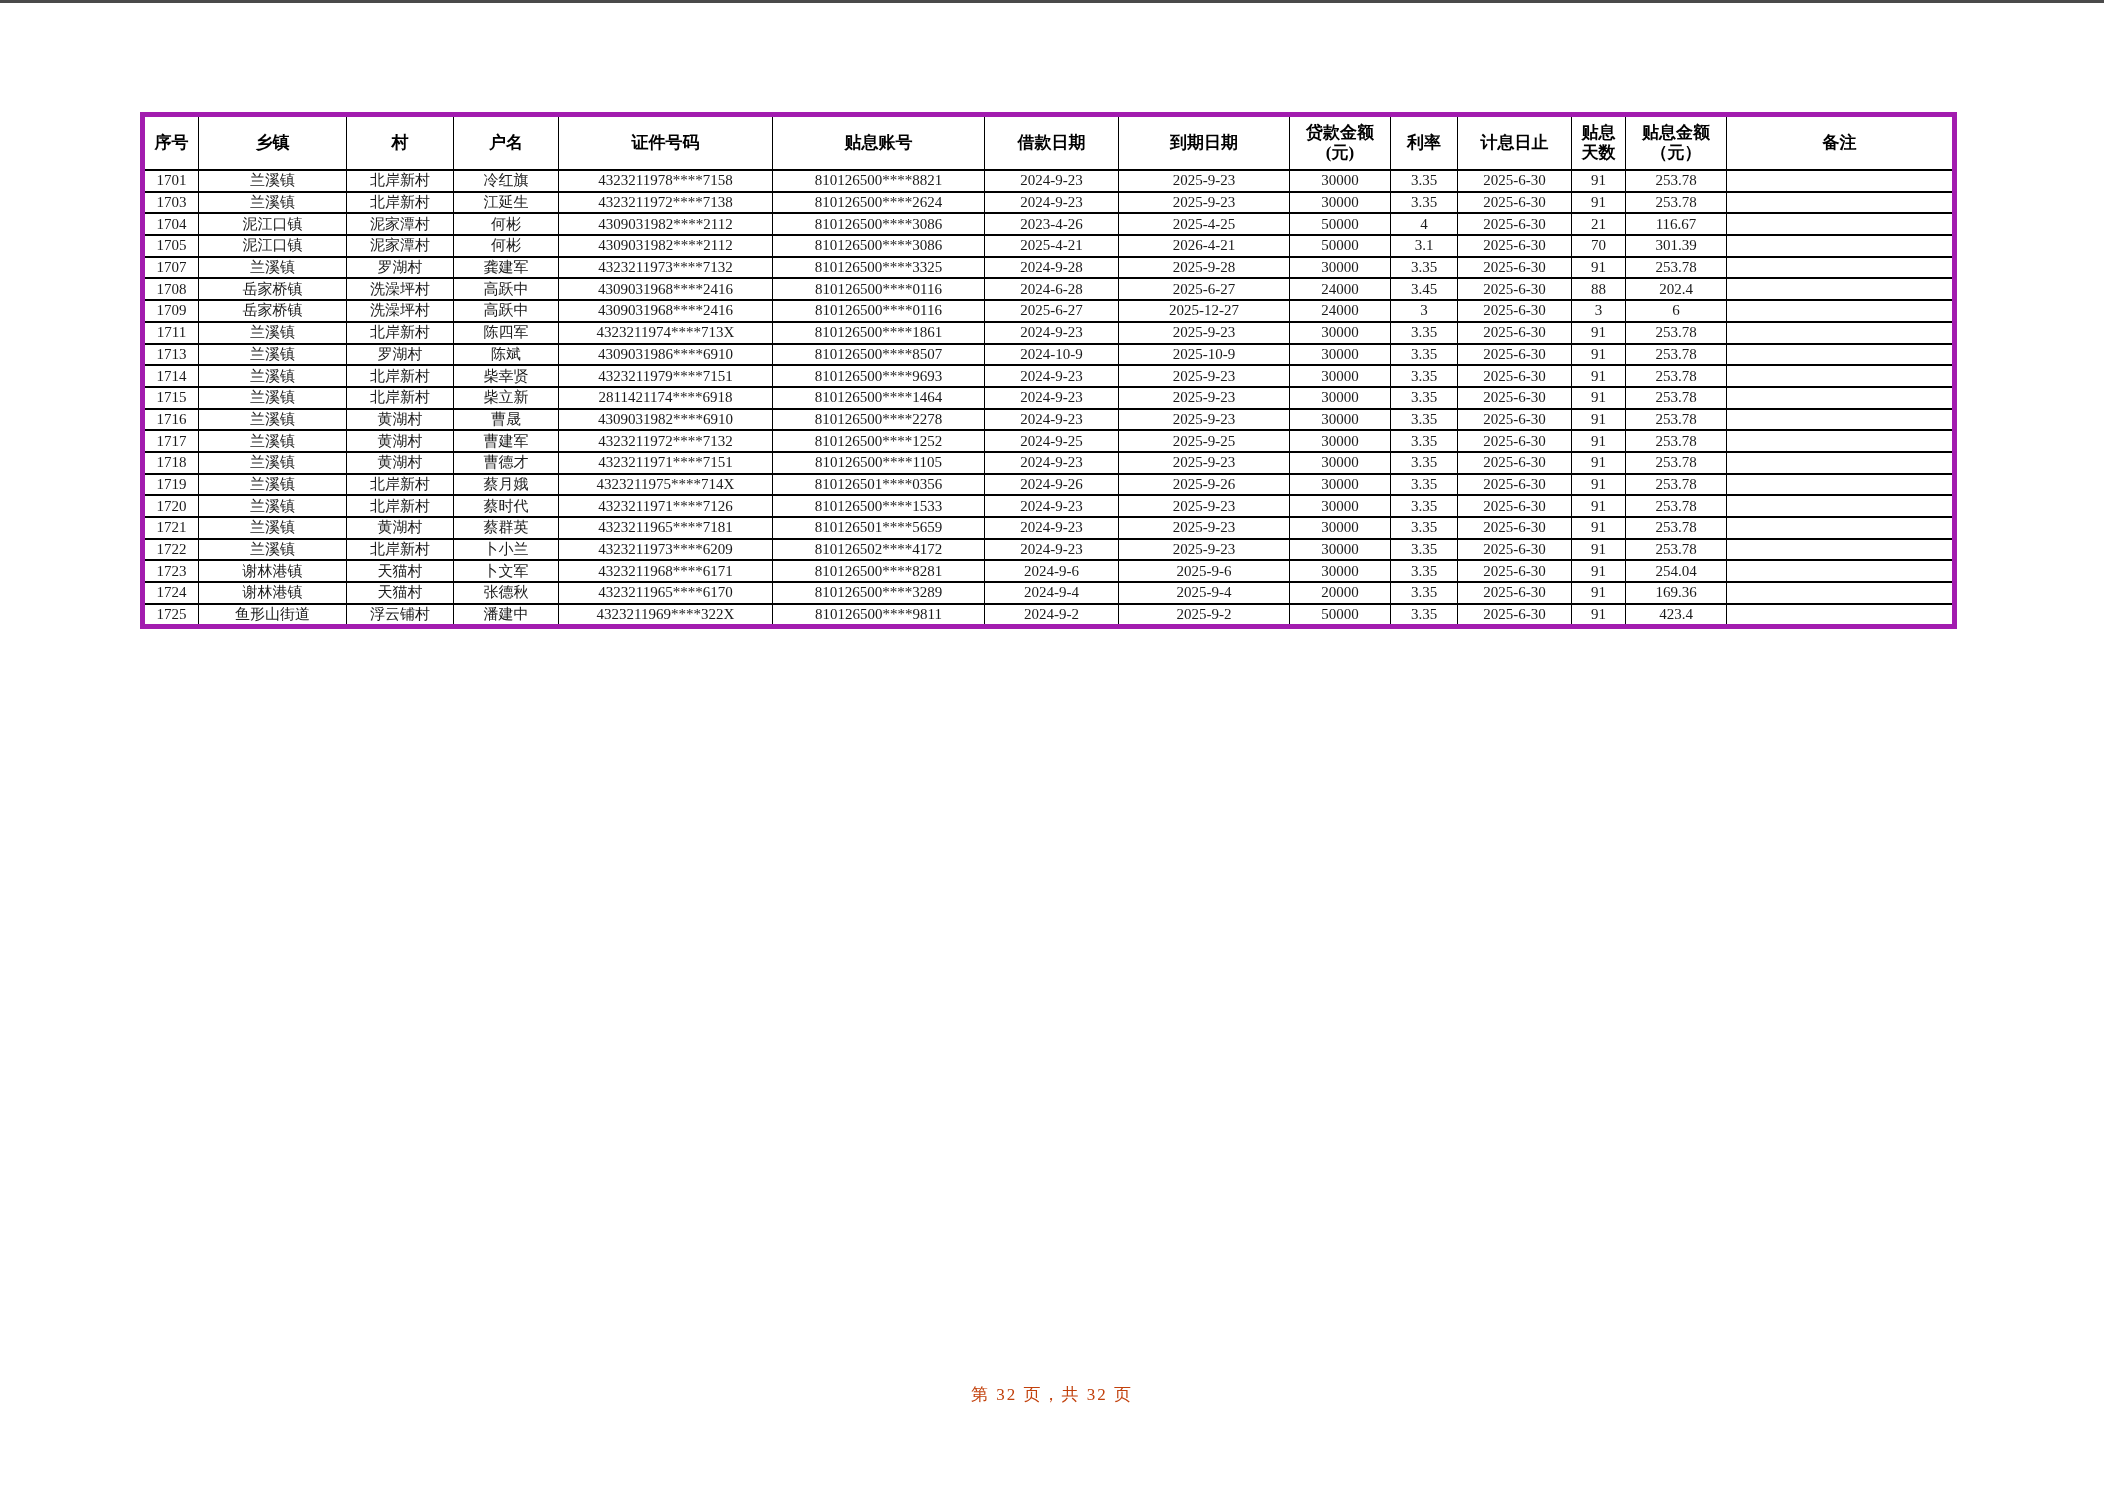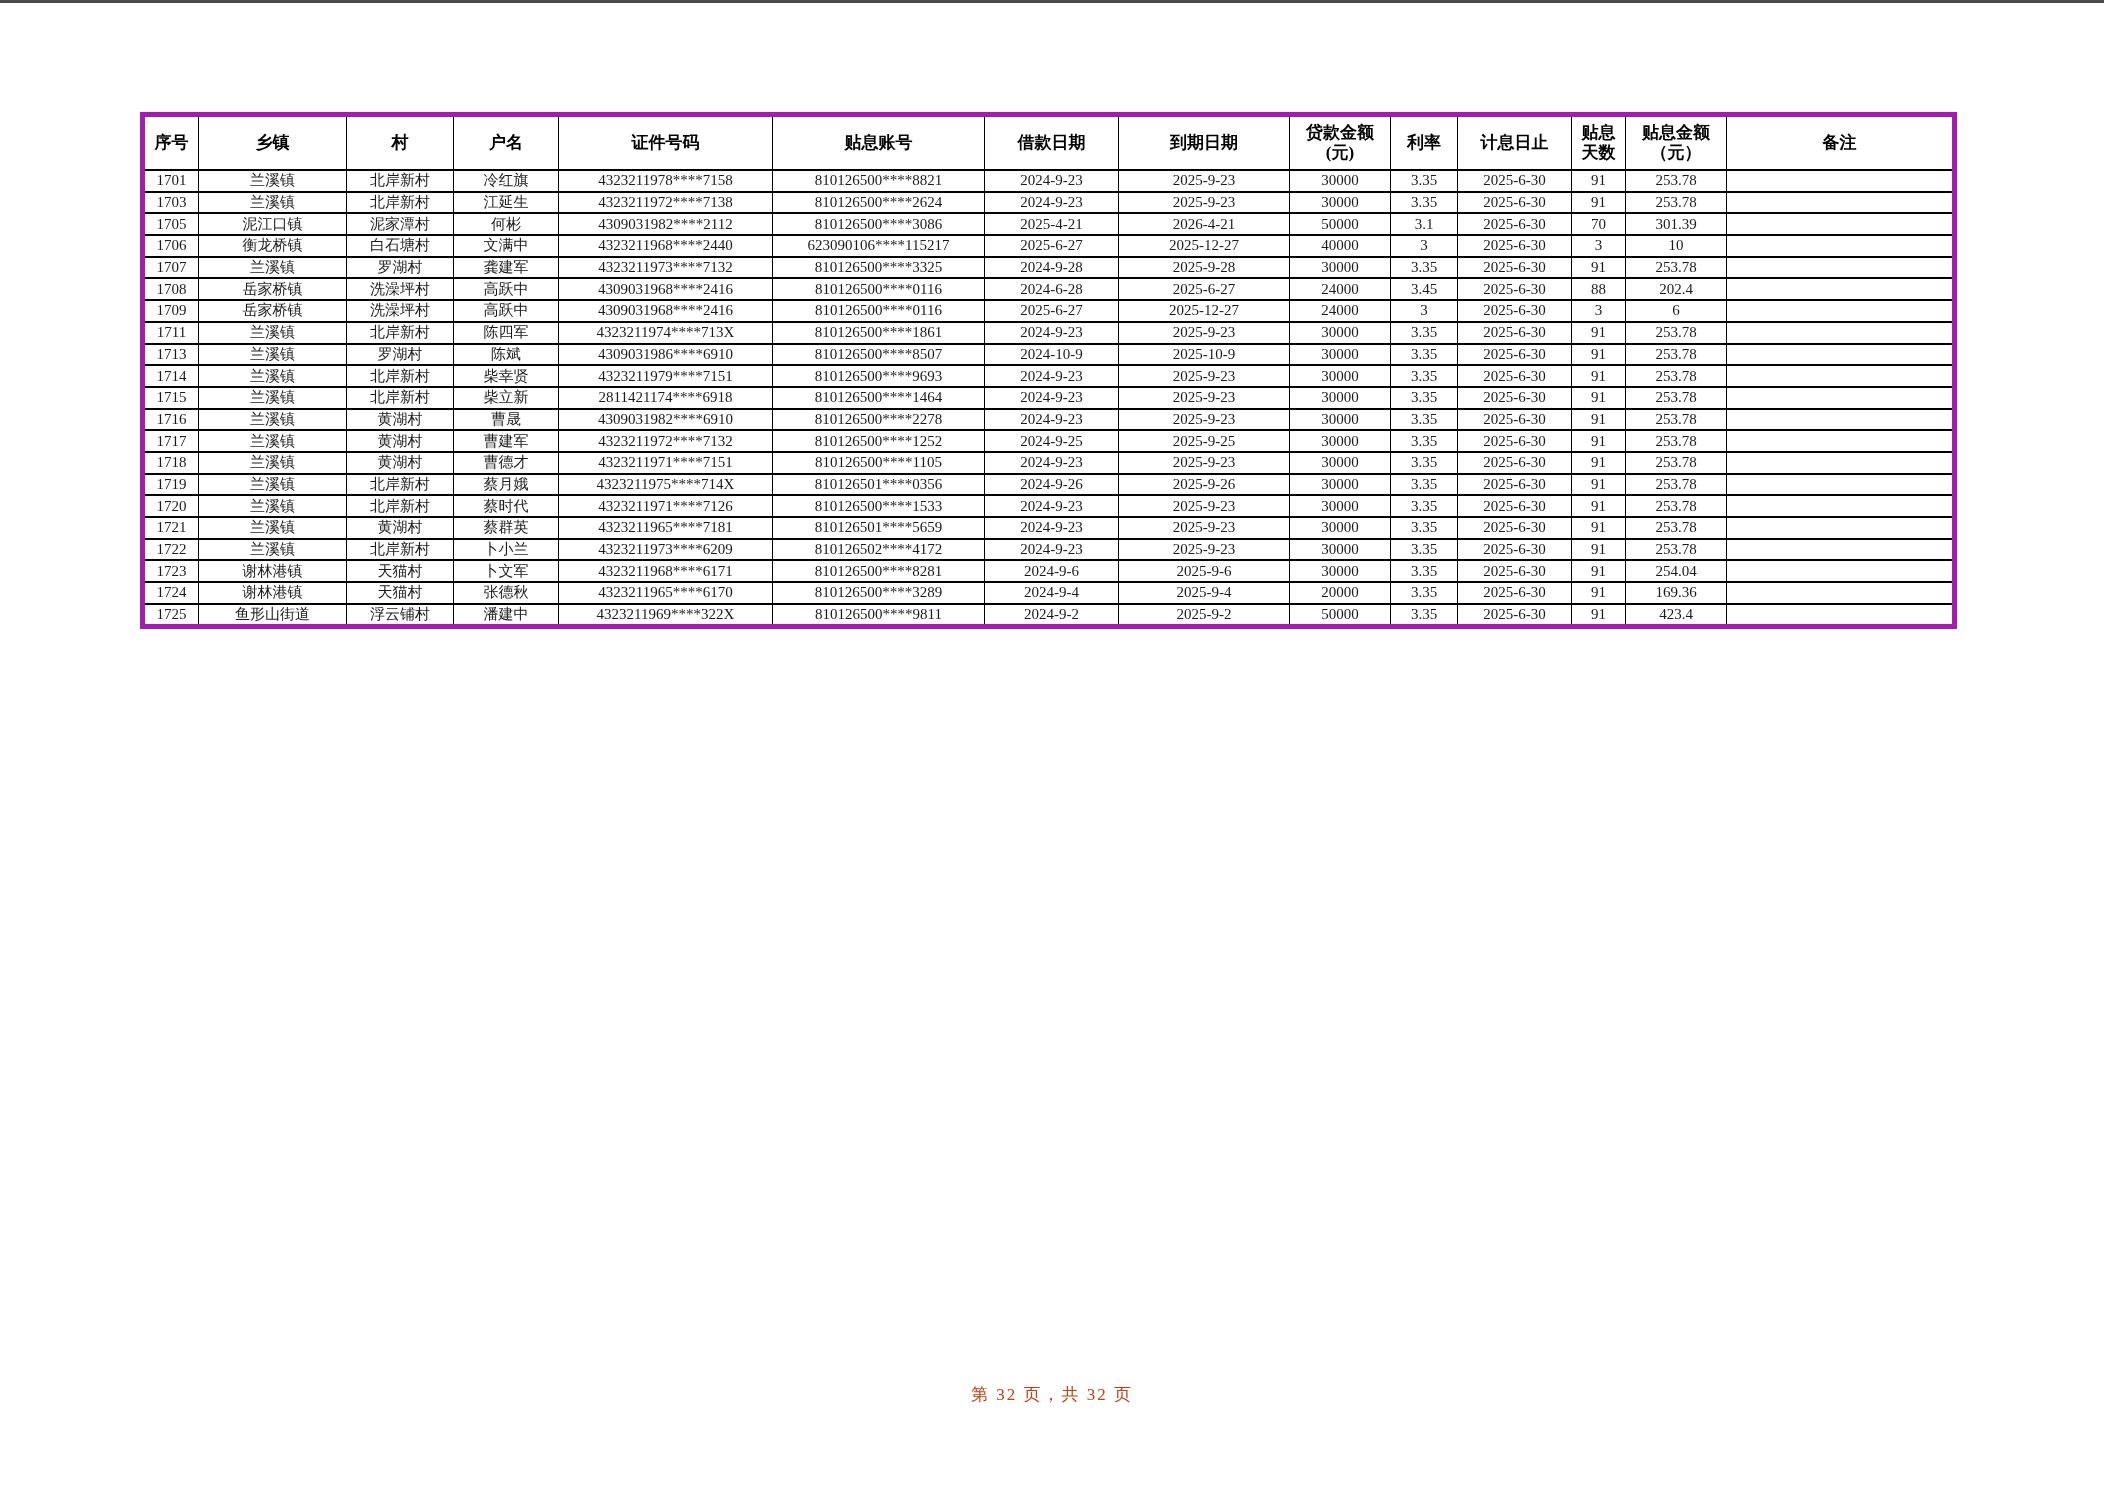--- a/index.html
+++ b/index.html
@@ -152,52 +152,52 @@
           <td>2024-9-23</td>
           <td>2025-9-23</td>
           <td>30000</td>
           <td>3.35</td>
           <td>2025-6-30</td>
           <td>91</td>
           <td>253.78</td>
           <td></td>
         </tr>
         <tr>
+          <td>1704</td>
+          <td>泥江口镇</td>
+          <td>泥家潭村</td>
+          <td>何彬</td>
+          <td>4309031982****2112</td>
+          <td>810126500****3086</td>
+          <td>2023-4-26</td>
+          <td>2025-4-25</td>
+          <td>50000</td>
+          <td>4</td>
+          <td>2025-6-30</td>
+          <td>21</td>
+          <td>116.67</td>
+          <td></td>
+        </tr>
+        <tr>
           <td>1705</td>
           <td>泥江口镇</td>
           <td>泥家潭村</td>
           <td>何彬</td>
           <td>4309031982****2112</td>
           <td>810126500****3086</td>
           <td>2025-4-21</td>
           <td>2026-4-21</td>
           <td>50000</td>
           <td>3.1</td>
           <td>2025-6-30</td>
           <td>70</td>
           <td>301.39</td>
           <td></td>
         </tr>
         <tr>
-          <td>1706</td>
-          <td>衡龙桥镇</td>
-          <td>白石塘村</td>
-          <td>文满中</td>
-          <td>4323211968****2440</td>
-          <td>623090106****115217</td>
-          <td>2025-6-27</td>
-          <td>2025-12-27</td>
-          <td>40000</td>
-          <td>3</td>
-          <td>2025-6-30</td>
-          <td>3</td>
-          <td>10</td>
-          <td></td>
-        </tr>
-        <tr>
           <td>1707</td>
           <td>兰溪镇</td>
           <td>罗湖村</td>
           <td>龚建军</td>
           <td>4323211973****7132</td>
           <td>810126500****3325</td>
           <td>2024-9-28</td>
           <td>2025-9-28</td>
           <td>30000</td>
           <td>3.35</td>

